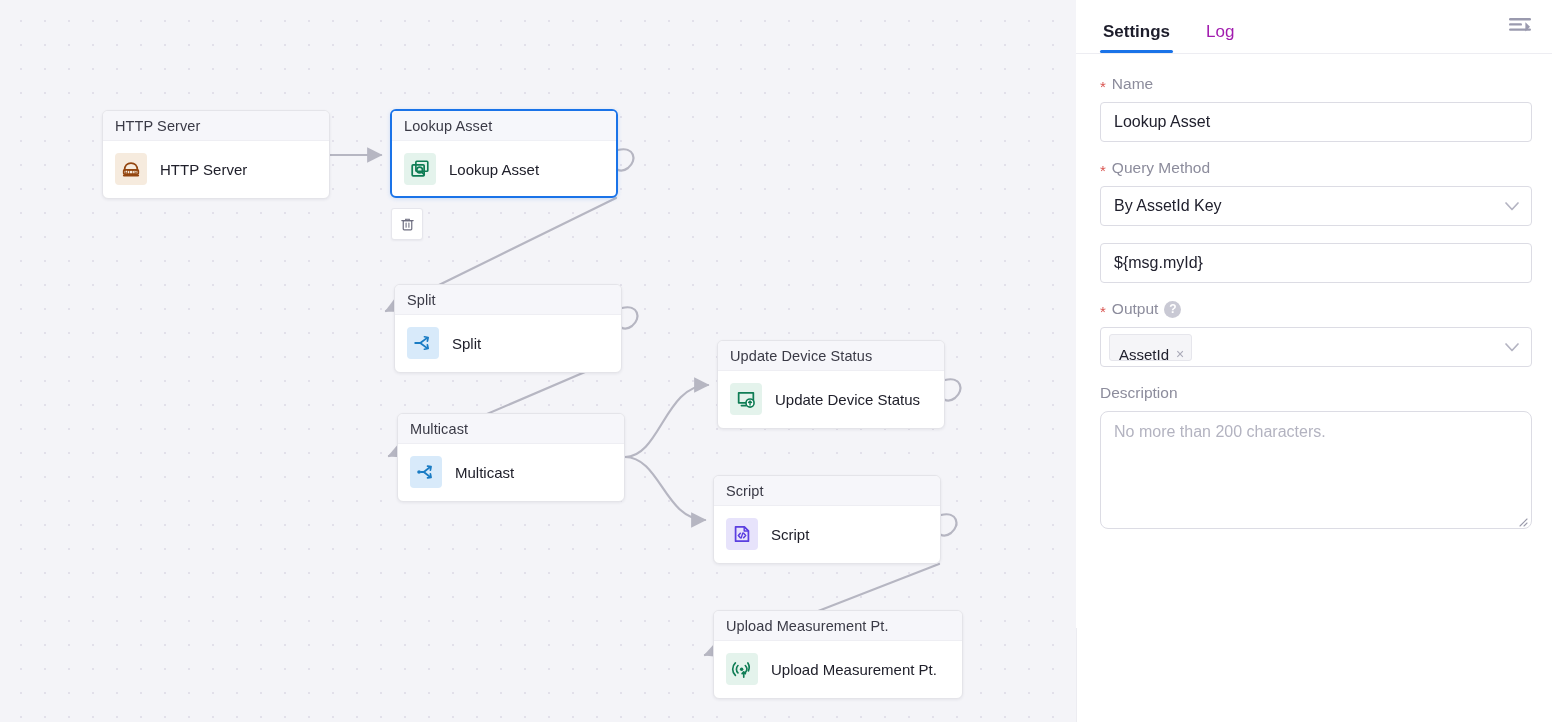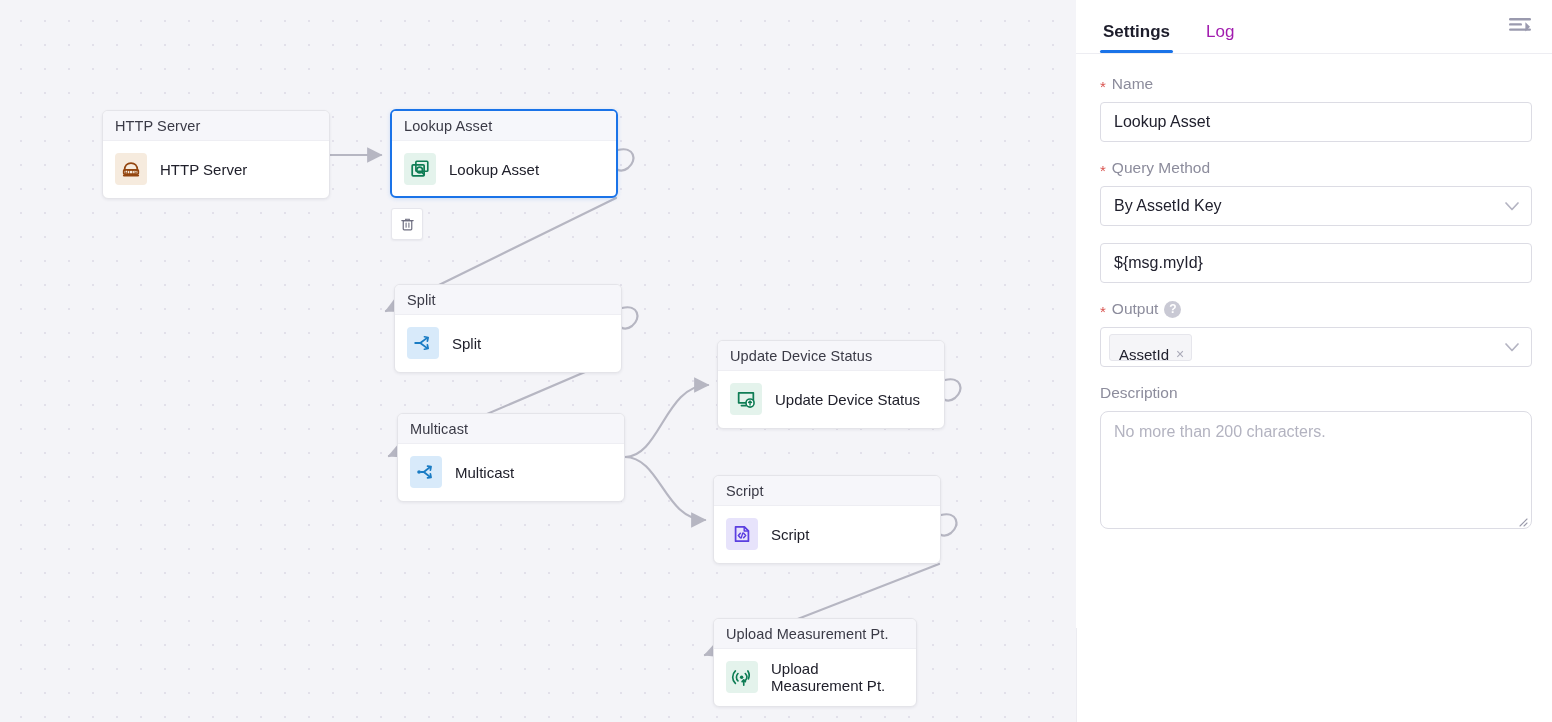--- a/index.html
+++ b/index.html
@@ -348,21 +348,21 @@
             <path d="M14.4 4.3 V8.8 H18.9" fill="none" stroke="#5b3fe0" stroke-width="1.6" stroke-linejoin="round"></path>
             <path d="M10.2 11.2 L8 13.6 L10.2 16" fill="none" stroke="#5b3fe0" stroke-width="1.7" stroke-linecap="round" stroke-linejoin="round"></path>
             <path d="M13.8 11.2 L16 13.6 L13.8 16" fill="none" stroke="#5b3fe0" stroke-width="1.7" stroke-linecap="round" stroke-linejoin="round"></path>
             <line x1="12.9" y1="10.8" x2="11.1" y2="16.4" stroke="#5b3fe0" stroke-width="1.5" stroke-linecap="round"></line>
           </svg>
         </span>
         <span class="node-label">Script</span>
       </div>
     </div>
 
-    <div class="node" style="left:713px; top:610px; width:204px; height:89px;margin-top:8px;">
+    <div class="node" style="left:713px; top:610px; width:250px; height:89px;">
       <div class="node-head">
         <span>Upload Measurement Pt.</span>
       </div>
       <div class="node-body">
         <span class="ico green">
           <svg width="22" height="22" viewBox="0 0 24 24">
             <circle cx="11.6" cy="12.2" r="1.9" fill="#0f7d55"></circle>
             <path d="M7.6 8.2 A5.6 5.6 0 0 0 7.6 16.2" fill="none" stroke="#0f7d55" stroke-width="1.8" stroke-linecap="round"></path>
             <path d="M15.6 8.2 A5.6 5.6 0 0 1 15.9 15.6" fill="none" stroke="#0f7d55" stroke-width="1.8" stroke-linecap="round"></path>
             <path d="M4.8 5.4 A9.3 9.3 0 0 0 4.8 19" fill="none" stroke="#0f7d55" stroke-width="1.8" stroke-linecap="round"></path>

